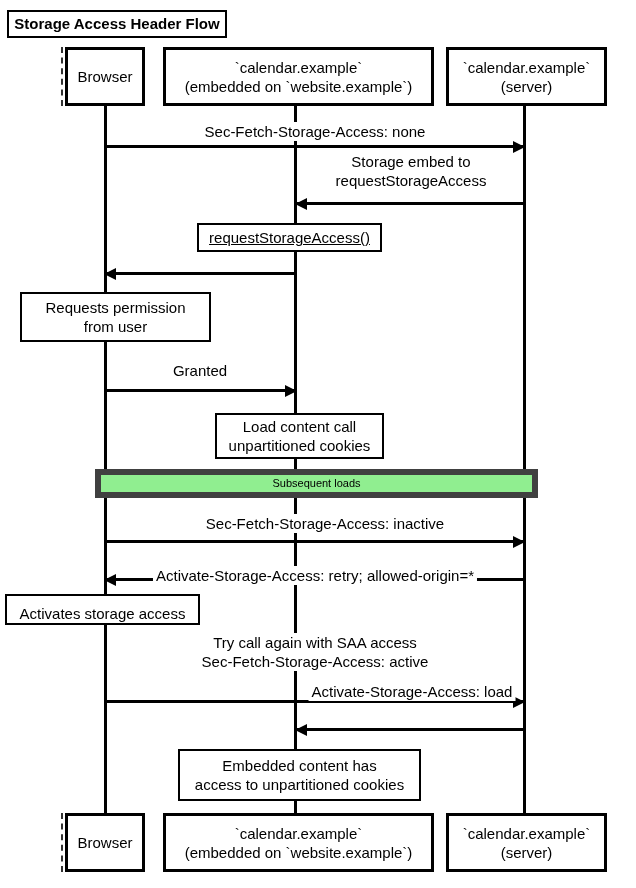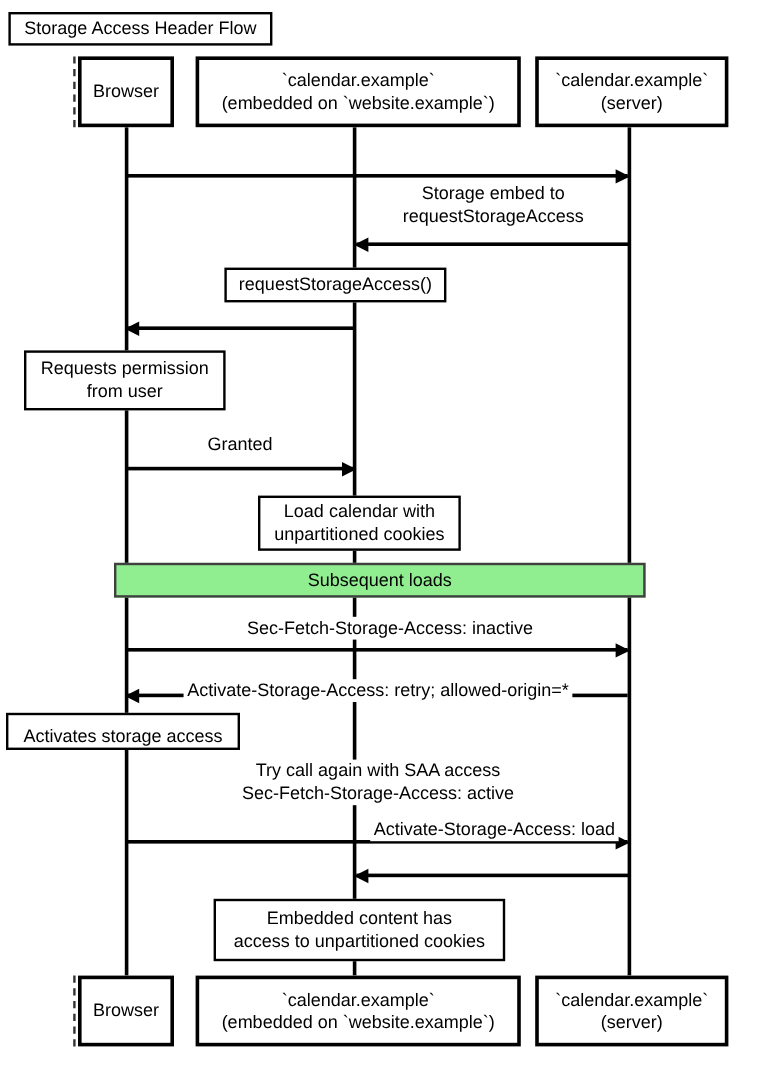--- a/index.html
+++ b/index.html
@@ -23,83 +23,84 @@
   .msg-label{
     position:absolute;background:#fff;padding:0 3px;z-index:3;
     font-size:15px;line-height:19px;text-align:center;white-space:nowrap;
     transform:translateX(-50%);
   }
   .arrow{position:absolute;height:0;border-top:3px solid #000;z-index:2;}
   .head{position:absolute;width:0;height:0;top:-7.5px;}
   .head-r{right:-2px;border-top:6px solid transparent;border-bottom:6px solid transparent;border-left:12px solid #000;}
   .head-l{left:-2px;border-top:6px solid transparent;border-bottom:6px solid transparent;border-right:12px solid #000;}
   .divider{
-    position:absolute;border:2px solid #404040;box-sizing:border-box;z-index:4;
+    position:absolute;border:6px solid #404040;box-sizing:border-box;z-index:4;
     display:flex;align-items:center;justify-content:center;
-    font-size:15px;line-height:19px;text-align:center;
+    font-size:11px;line-height:19px;text-align:center;
   }
   .part{z-index:5;}
 </style>
 </head>
 <body>
 
 <div class="canvas">
 
-  <div class="box title-box" style="left:7px;top:10px;width:220px;height:28px;">
+  <div class="box title-box" style="left:7px;top:10px;width:220px;height:28px;font-weight:bold;">
     <span>Storage Access Header Flow</span>
   </div>
 
   <div class="lifeline" style="left:104px;top:106px;height:707px;"></div>
   <div class="lifeline" style="left:294px;top:106px;height:707px;"></div>
   <div class="lifeline" style="left:523px;top:106px;height:707px;"></div>
 
   <div class="dashed-edge" style="left:61px;top:47px;height:59px;"></div>
   <div class="box part" style="left:65px;top:47px;width:80px;height:59px;">
     <span>Browser</span>
   </div>
   <div class="box part" style="left:163px;top:47px;width:271px;height:59px;">
     <span>`calendar.example`</span>
     <span>(embedded on `website.example`)</span>
   </div>
   <div class="box part" style="left:446px;top:47px;width:161px;height:59px;">
     <span>`calendar.example`</span>
     <span>(server)</span>
   </div>
 
+  <div class="msg-label" style="left:315px;top:122px;">Sec-Fetch-Storage-Access: none</div>
   <div class="arrow" style="left:106px;top:145px;width:417px;">
     <span class="head head-r"></span>
   </div>
 
   <div class="msg-label" style="left:411px;top:152px;">
     <div>Storage embed to</div>
     <div>requestStorageAccess</div>
   </div>
   <div class="arrow" style="left:297px;top:202px;width:227px;">
     <span class="head head-l"></span>
   </div>
 
-  <div class="note" style="left:187px;top:223px;width:185px;height:29px;">
+  <div class="note" style="left:197px;top:223px;width:185px;height:29px;text-decoration:underline;">
     <span>requestStorageAccess()</span>
   </div>
   <div class="arrow" style="left:106px;top:272px;width:190px;">
     <span class="head head-l"></span>
   </div>
 
-  <div class="note" style="left:20px;top:292px;width:168px;height:50px;">
+  <div class="note" style="left:20px;top:292px;width:191px;height:50px;">
     <span>Requests permission</span>
     <span>from user</span>
   </div>
 
   <div class="msg-label" style="left:200px;top:361px;">Granted</div>
   <div class="arrow" style="left:106px;top:389px;width:189px;">
     <span class="head head-r"></span>
   </div>
 
   <div class="note" style="left:215px;top:413px;width:169px;height:46px;">
-    <span>Load calendar with</span>
+    <span>Load content call</span>
     <span>unpartitioned cookies</span>
   </div>
 
   <div class="divider" style="left: 95px; top: 469px; width: 443px; height: 29px; background-color: rgb(144, 238, 144);">
     <span>Subsequent loads</span>
   </div>
 
   <div class="msg-label" style="left:325px;top:514px;">Sec-Fetch-Storage-Access: inactive</div>
   <div class="arrow" style="left:106px;top:540px;width:417px;">
     <span class="head head-r"></span>

